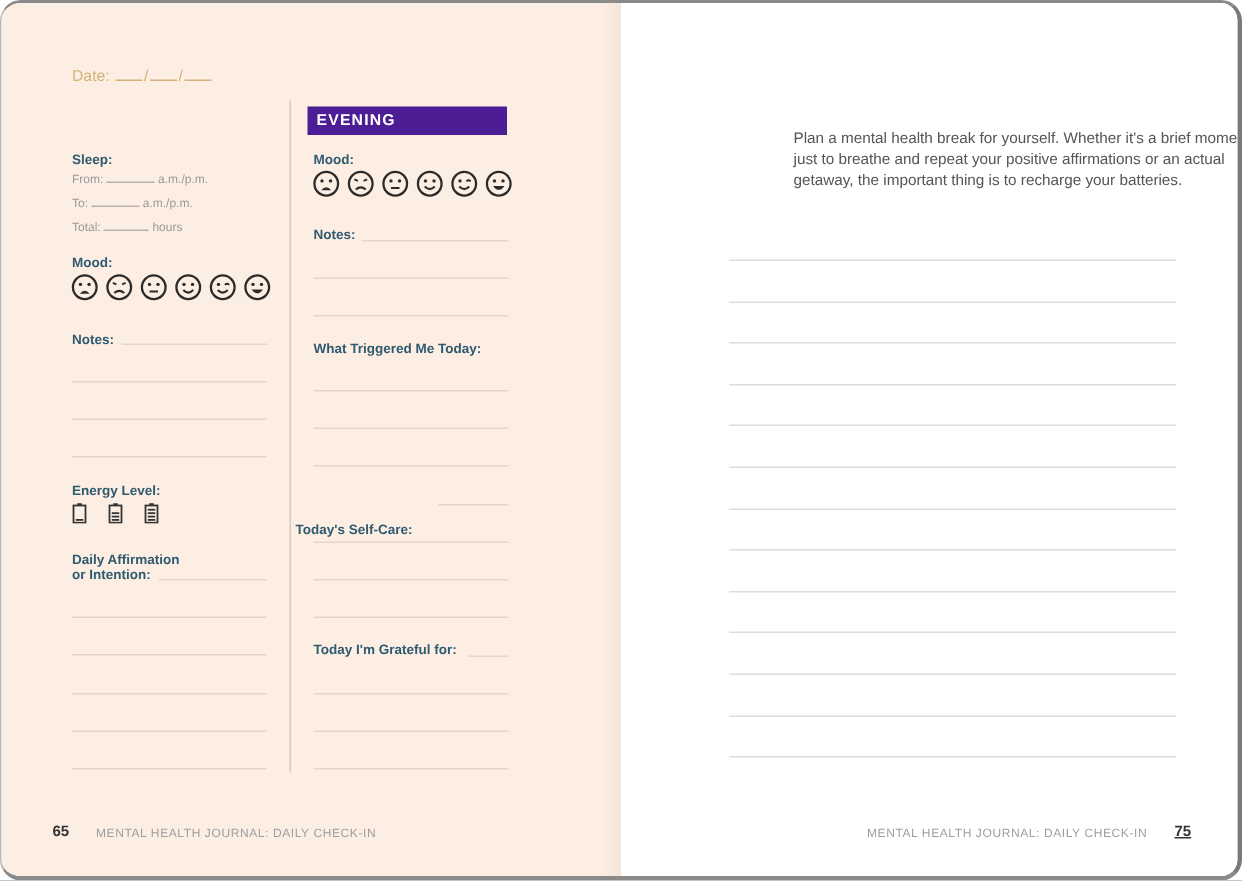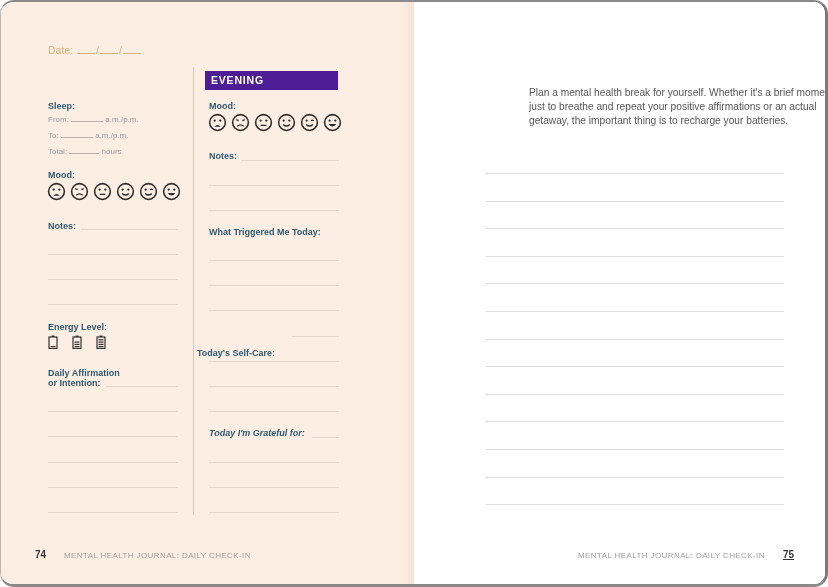--- a/index.html
+++ b/index.html
@@ -221,27 +221,27 @@
     <div class="abs line" style="left:208px; top:258px; width:130px;"></div>
     <div class="abs line" style="left:208px; top:283px; width:130px;"></div>
     <div class="abs line" style="left:208px; top:308px; width:130px;"></div>
 
     <div class="abs label" style="left:196px; top:325px;margin-top:21px;">Today's Self-Care:</div>
     <div class="abs line" style="left:291px; top:334px; width:47px;"></div>
     <div class="abs line" style="left:208px; top:359px; width:130px;"></div>
     <div class="abs line" style="left:208px; top:384px; width:130px;"></div>
     <div class="abs line" style="left:208px; top:409px; width:130px;"></div>
 
-    <div class="abs label" style="left:208px; top:426px;font-style:italic;">Today I'm Grateful for:</div>
+    <div class="abs label" style="left:208px; top:426px;">Today I'm Grateful for:</div>
     <div class="abs line" style="left:311px; top:435px; width:27px;"></div>
     <div class="abs line" style="left:208px; top:460px; width:130px;"></div>
     <div class="abs line" style="left:208px; top:485px; width:130px;"></div>
     <div class="abs line" style="left:208px; top:510px; width:130px;"></div>
 
-    <div class="abs pnum" style="left:34px; top:547px;">74</div>
+    <div class="abs pnum" style="left:34px; top:547px;">65</div>
     <div class="abs footer" style="left:63px; top:549px;">MENTAL HEALTH JOURNAL: DAILY CHECK-IN</div>
   </div>
 
   <div class="page-right"></div>
 
   <div class="abs intro">Plan a mental health break for yourself. Whether it's a brief moment just to breathe and repeat your positive affirmations or an actual getaway, the important thing is to recharge your batteries.</div>
 
   <div class="abs" style="left:485px; top:171px; width:298px;">
     <div class="abs rline" style="left:0; top:0; width:298px;"></div>
     <div class="abs rline" style="left:0; top:27.6px; width:298px;"></div>

